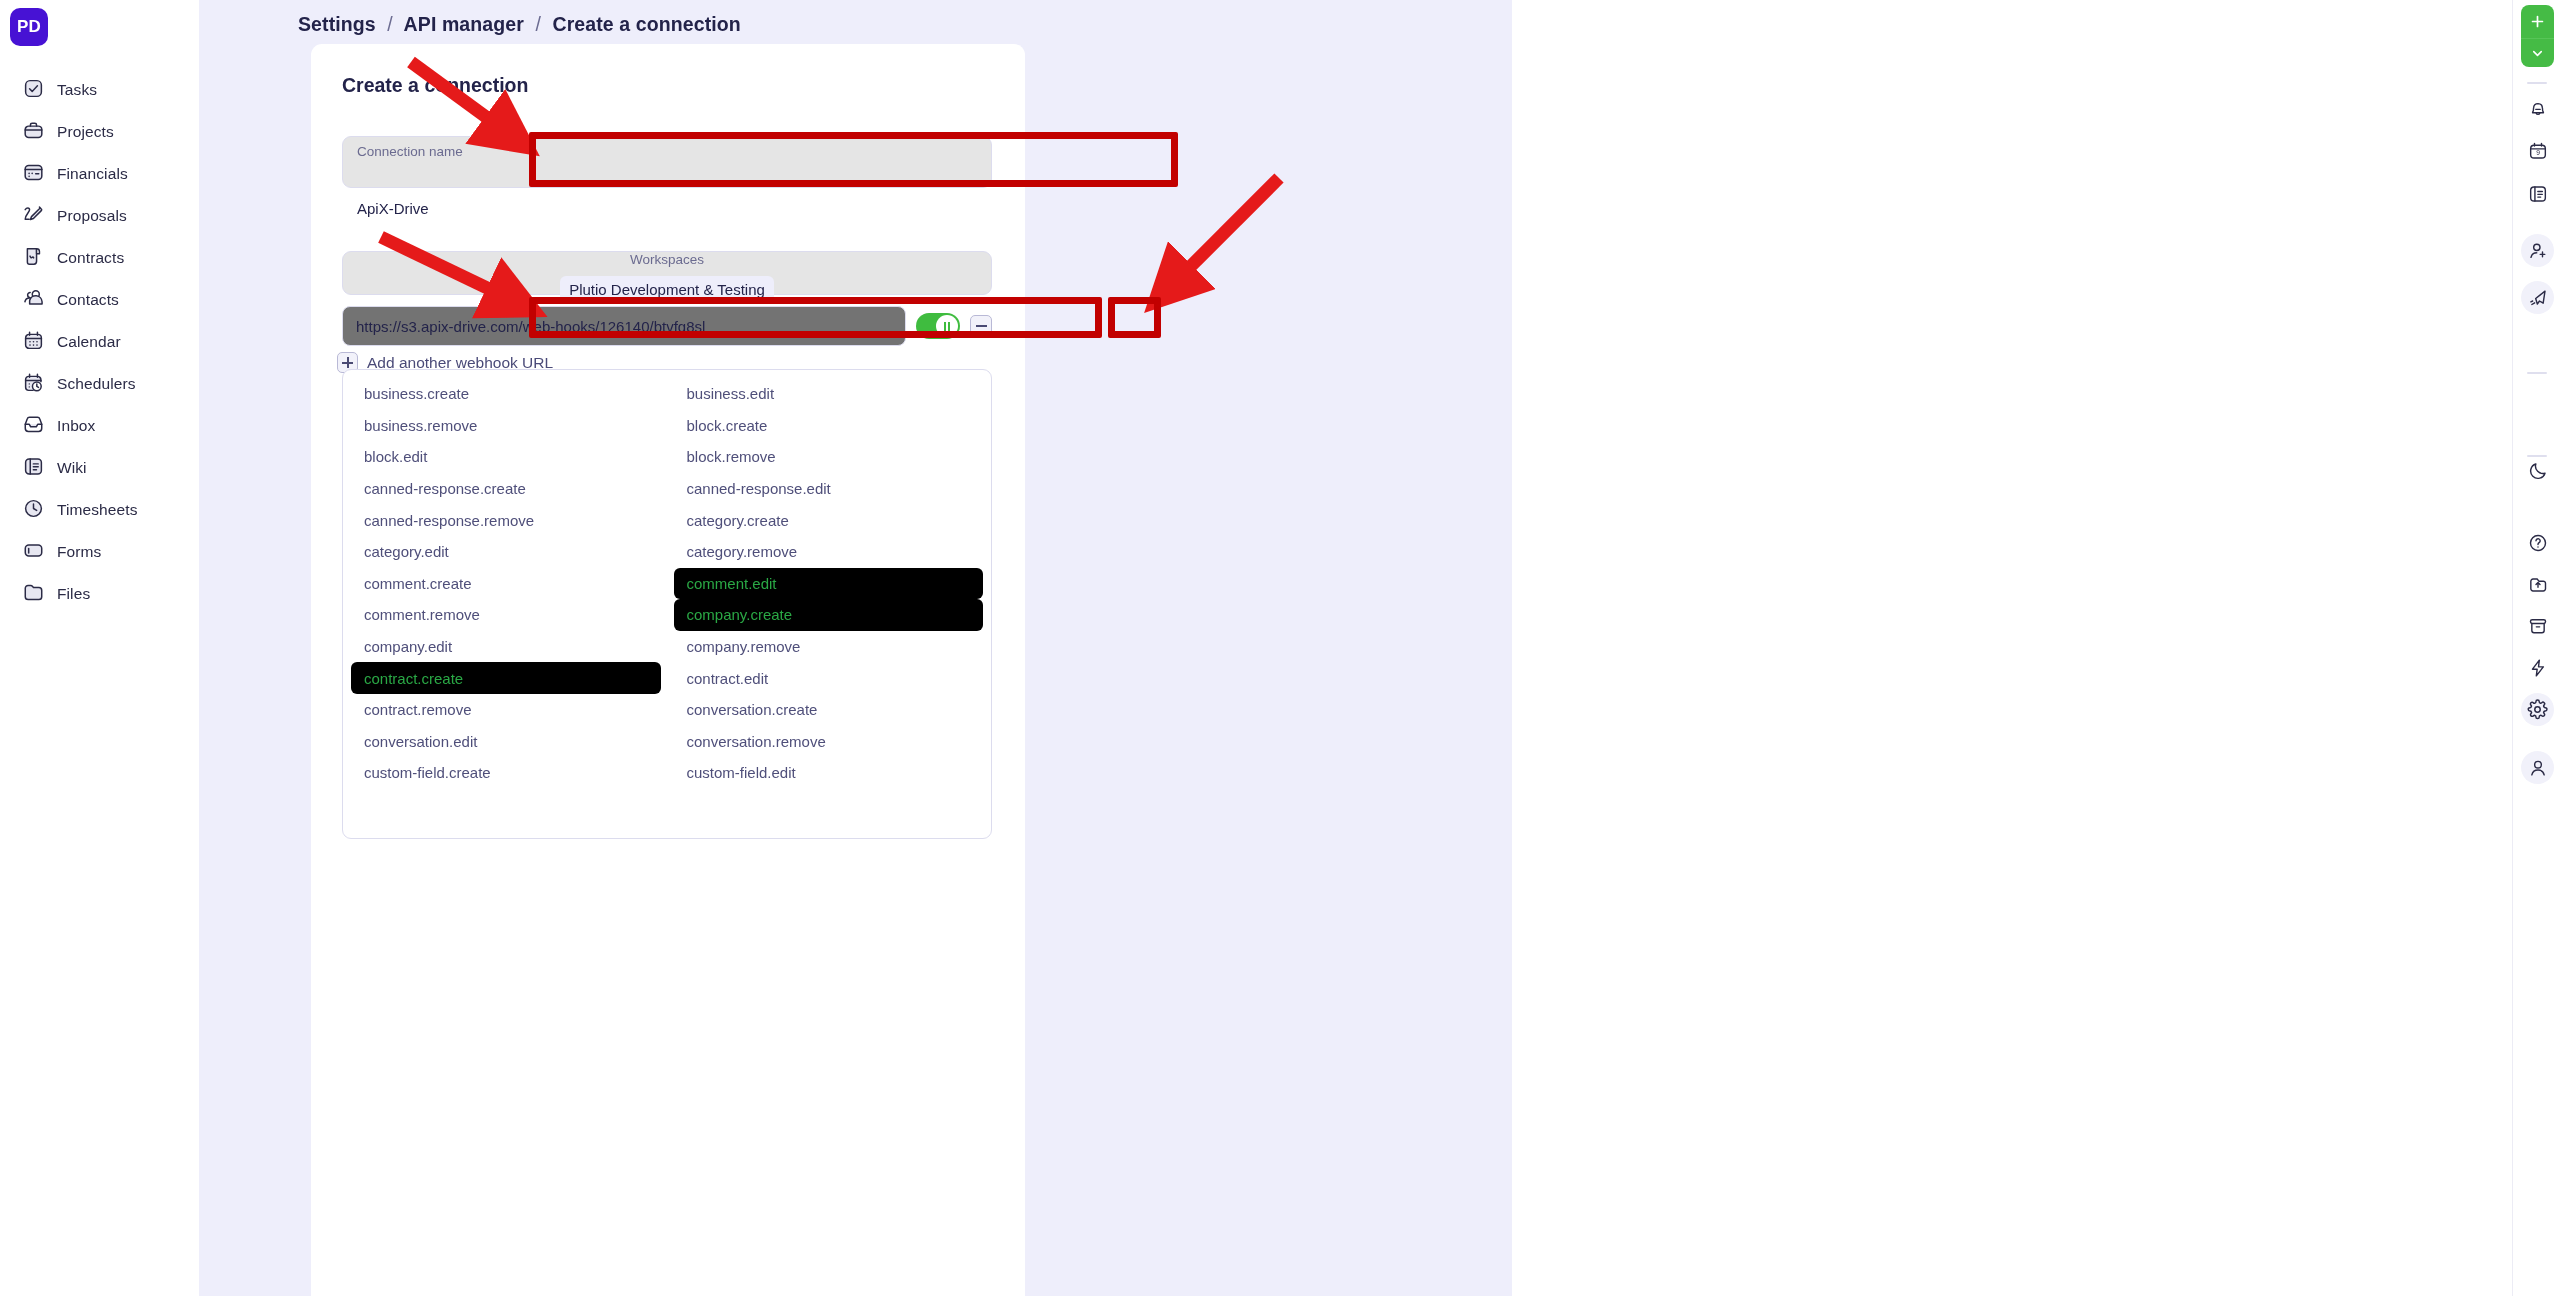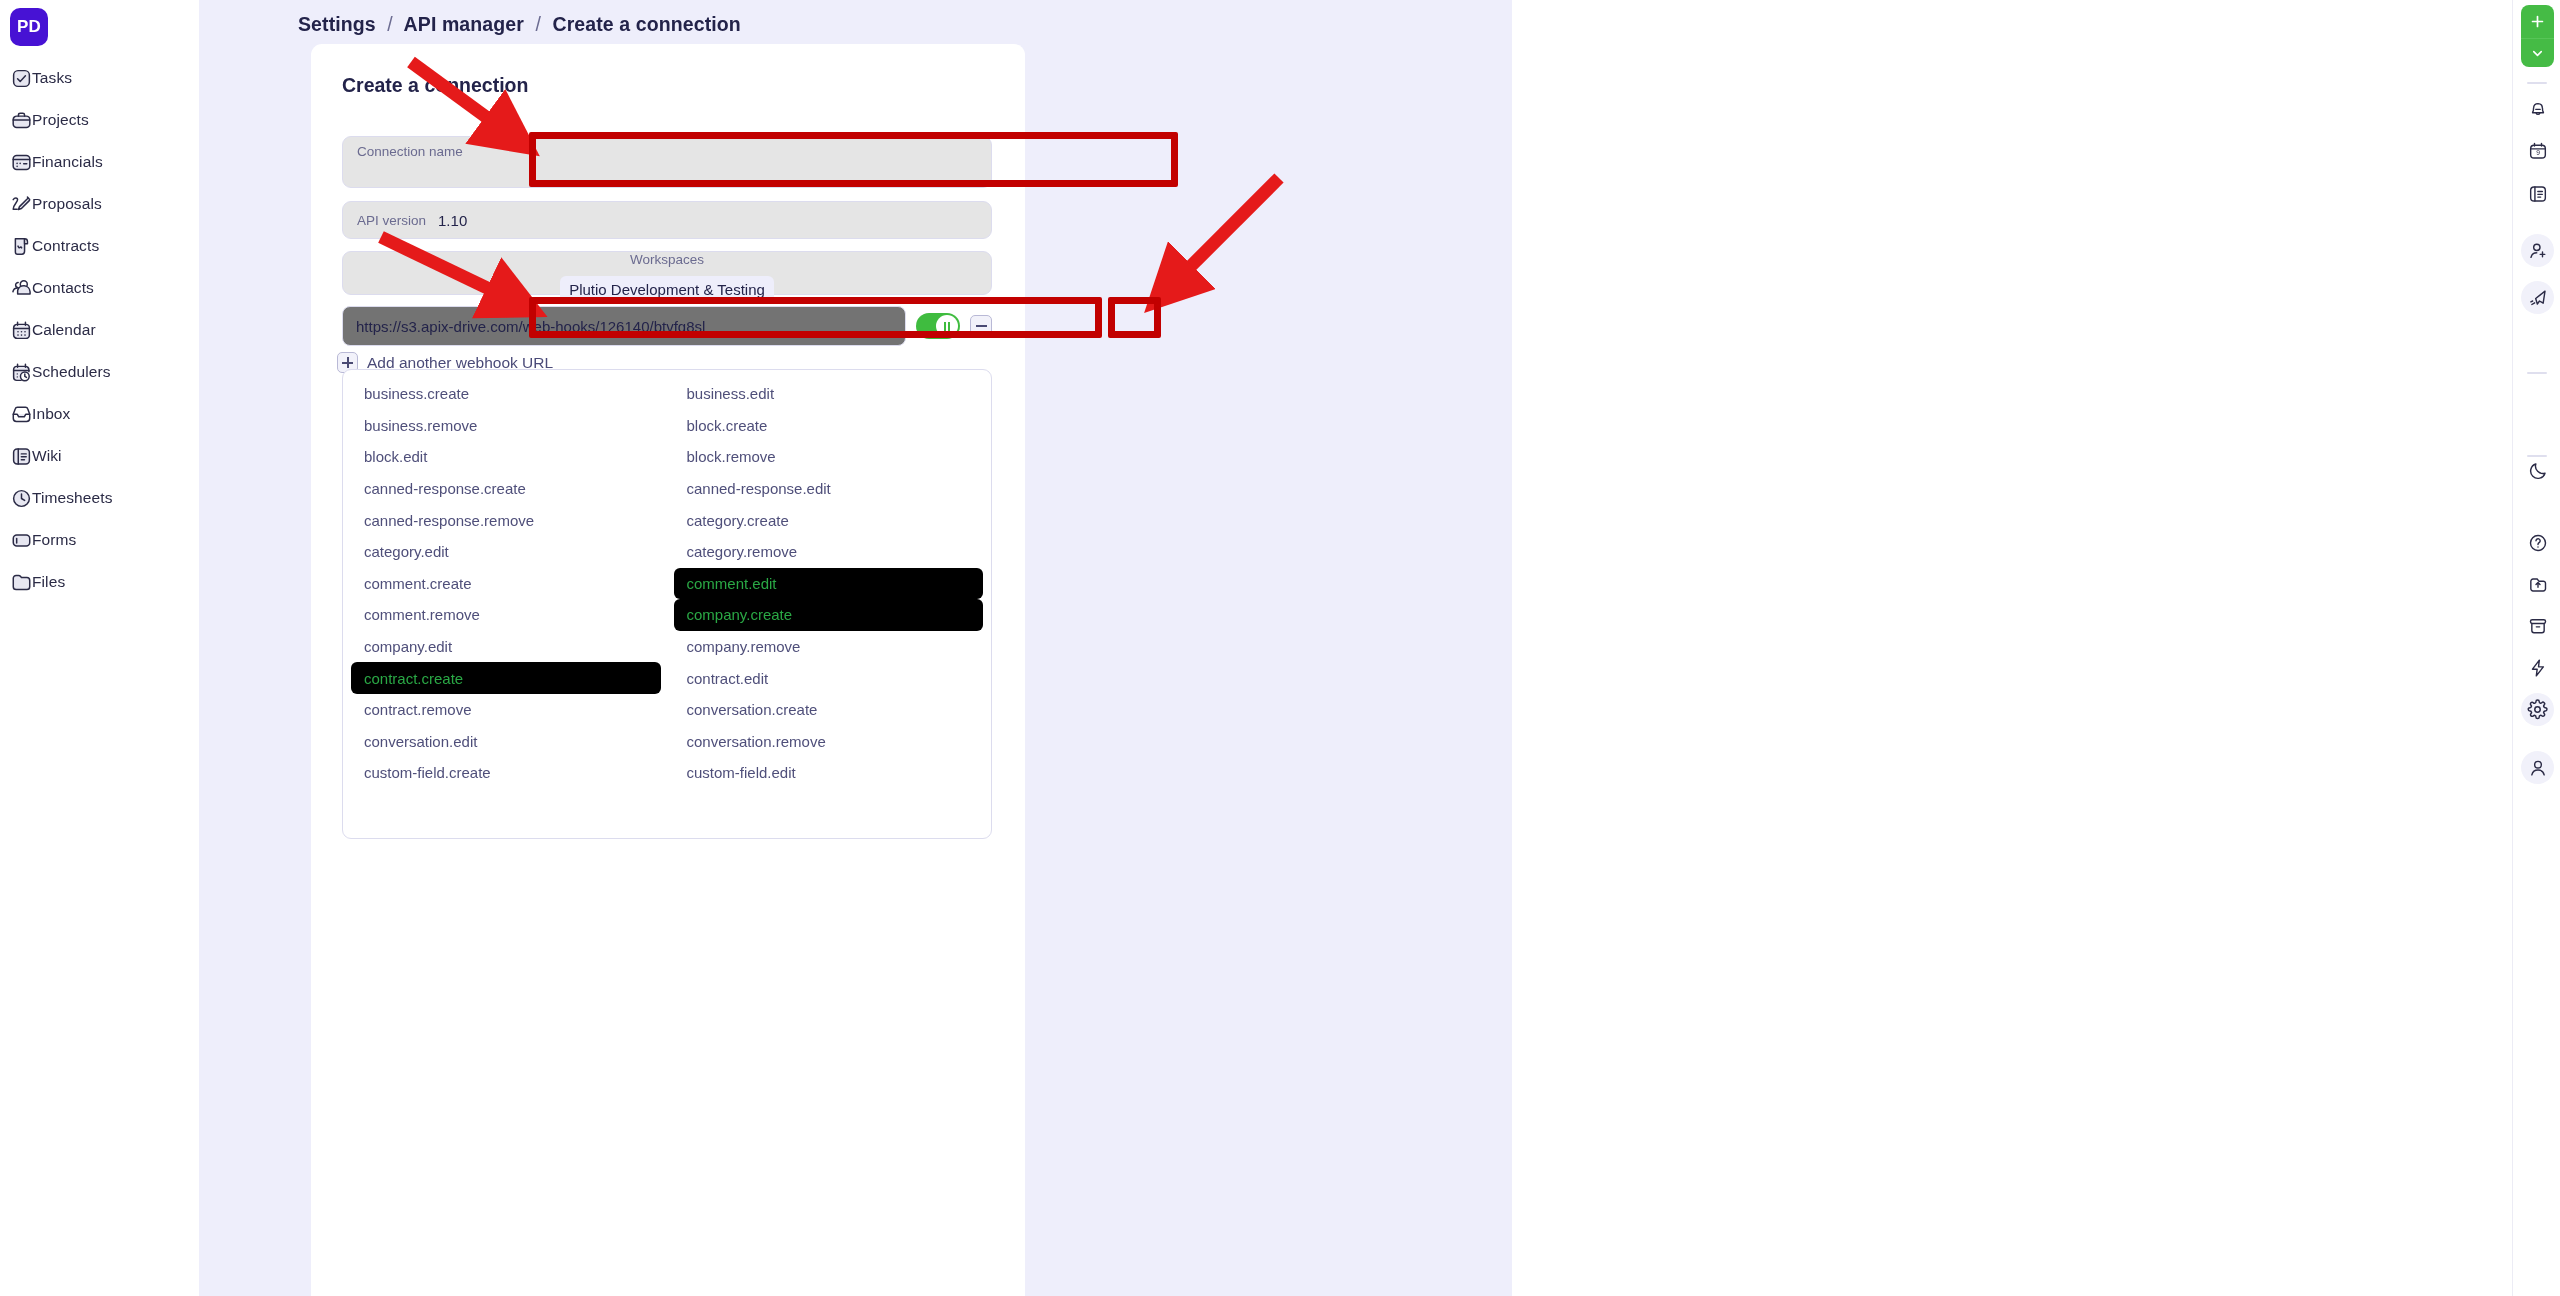--- a/index.html
+++ b/index.html
@@ -29,23 +29,24 @@
     width: 38px; height: 38px;
     border-radius: 10px;
     background: #4712d4;
     color: #fff;
     font-size: 17px; font-weight: bold;
     display: flex; align-items: center; justify-content: center;
     letter-spacing: 0.3px;
   }
   .nav { position: absolute; left: 0; top: 57px; width: 199px; }
   .nav-item {
-    display: flex; align-items: center;
+    display: flex; align-items: flex-end;
     height: 42px;
-    padding-left: 10px;
+    padding-left: 22px;
+    gap: 13px;
     cursor: pointer;
   }
   .nav-item .ico {
     width: 22px; height: 22px;
     display: flex; align-items: center; justify-content: center;
     flex: 0 0 22px;
   }
   .nav-item .ico svg { display: block; }
   .nav-label {
     font-size: 15.5px;
@@ -442,24 +443,20 @@
 
   <div id="card">
 
     <div id="card-title">Create a connection</div>
 
     <div class="field" id="f-connection">
       <span class="field-label">Connection name</span>
       <span class="field-value">ApiX-Drive</span>
     </div>
 
-    <div class="field" id="f-apiversion">
-      <span class="field-label">API version</span>
-      <span class="field-value">1.10</span>
-    </div>
 
     <div class="field" id="f-workspaces">
       <span class="field-label">Workspaces</span>
       <span class="ws-tag">Plutio Development &amp; Testing</span>
       <span class="ws-tag">Maverick</span>
     </div>
 
     <div id="f-webhook">
       <div id="webhook-input">https://s3.apix-drive.com/web-hooks/126140/btvfg8sl</div>
       <div id="webhook-toggle">

